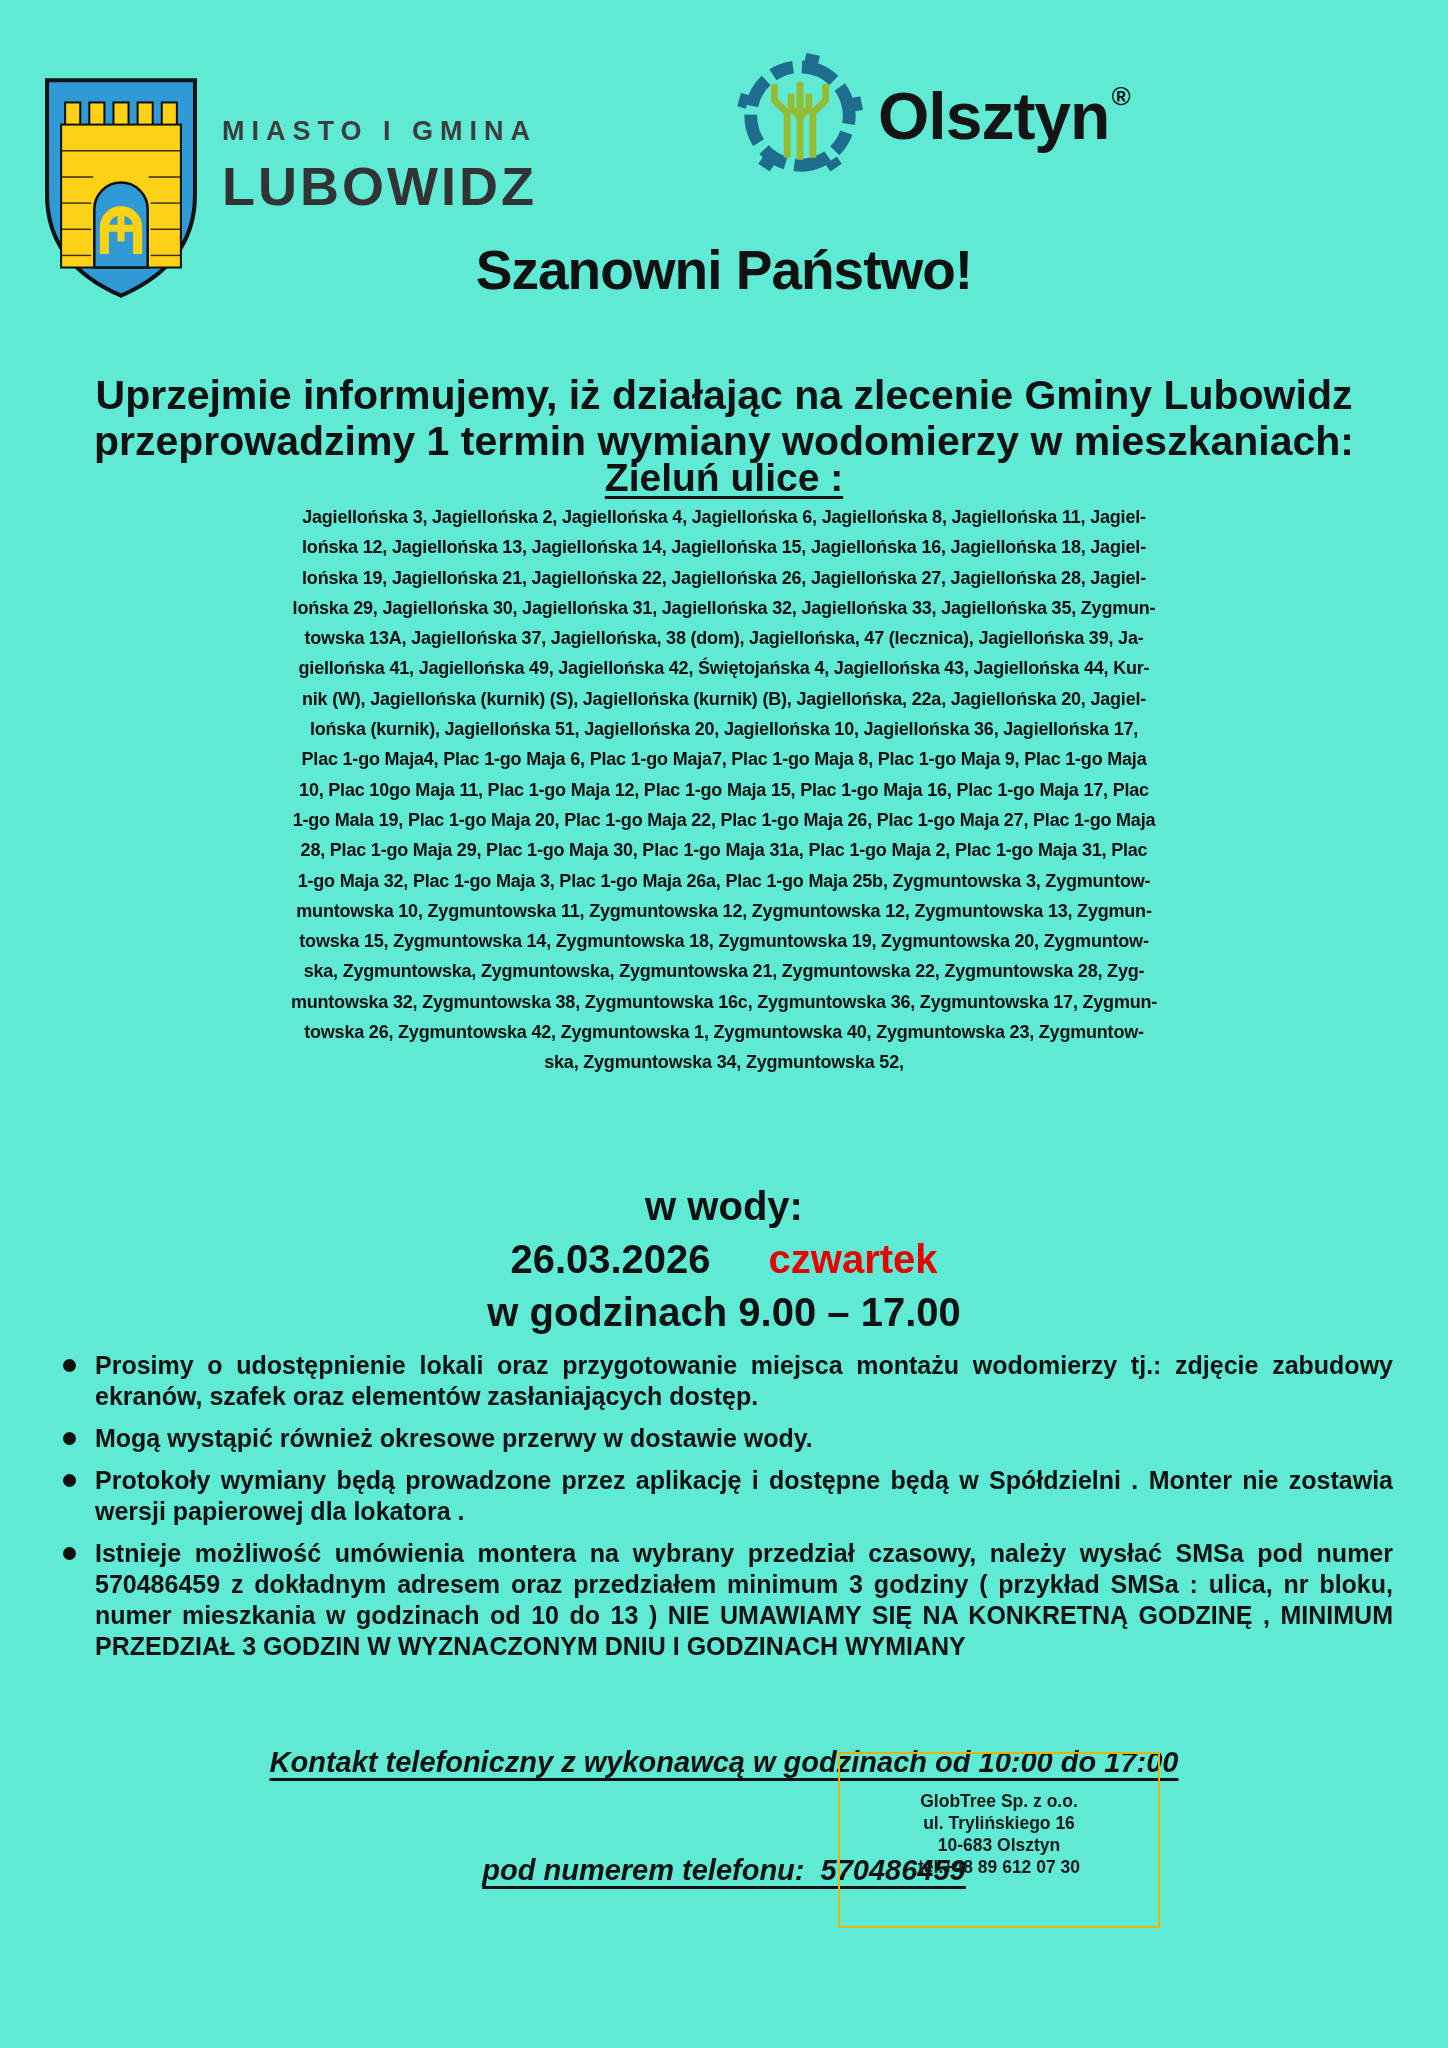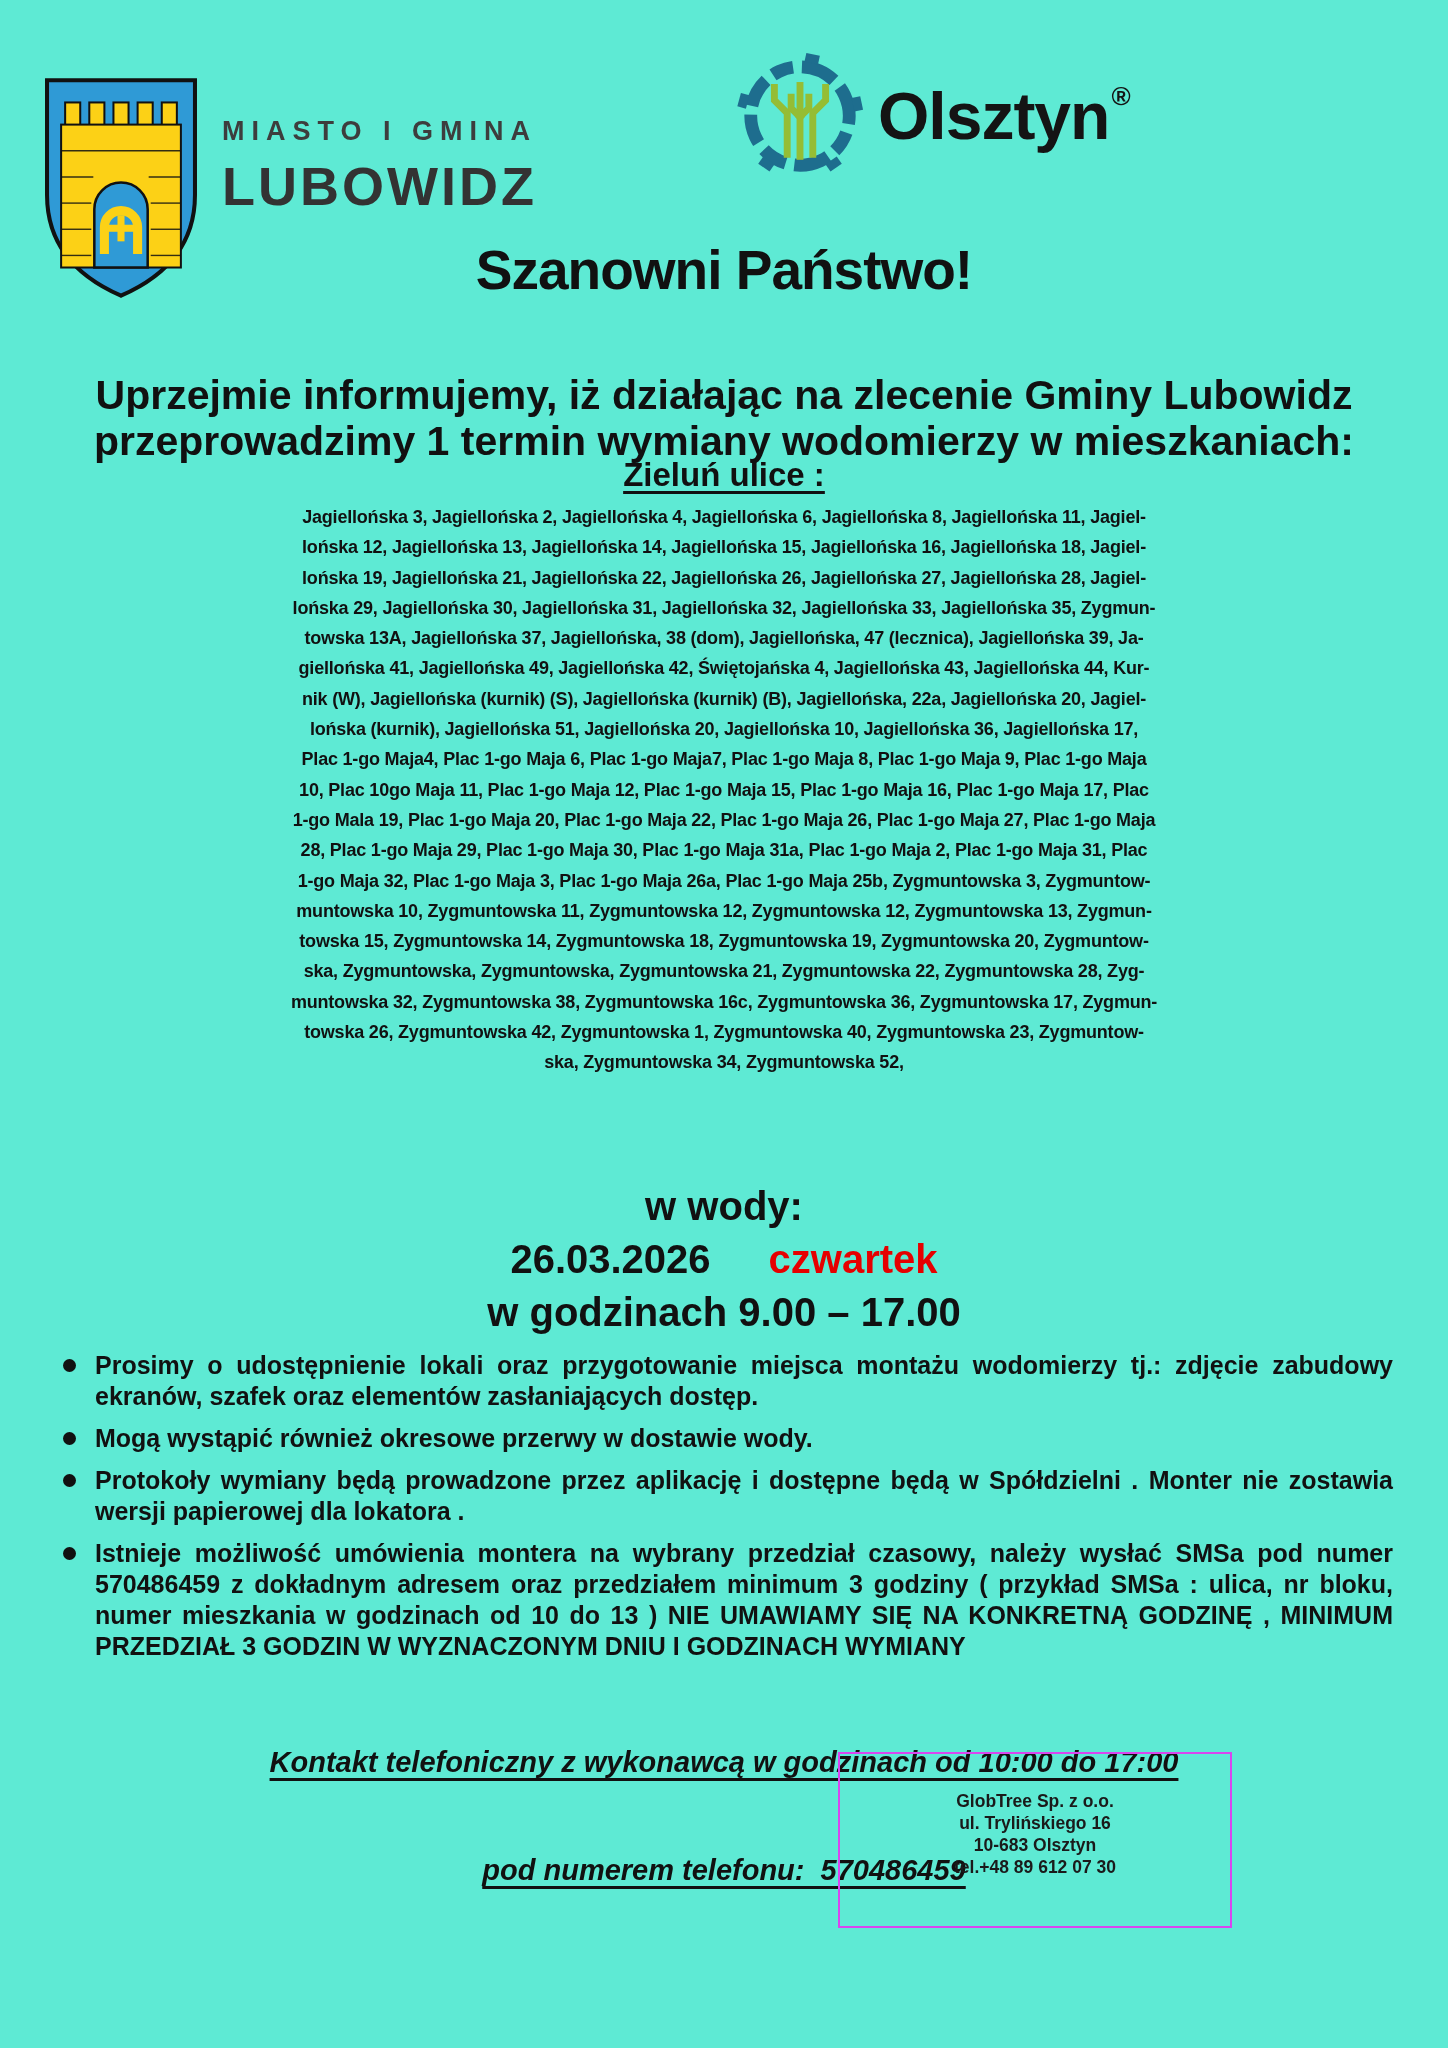--- a/index.html
+++ b/index.html
@@ -35,21 +35,21 @@
     position:absolute;top:238px;left:0;width:100%;
     text-align:center;font-size:55px;font-weight:800;letter-spacing:-1px;
   }
   
   .intro{
     position:absolute;top:372px;left:0;width:100%;
     text-align:center;font-size:41px;font-weight:700;line-height:46px;
   }
   .list-heading{
     position:absolute;top:456px;left:0;width:100%;
-    text-align:center;font-size:33px;font-weight:800;
+    text-align:center;font-size:39px;font-weight:800;
   }
   .list-heading span{text-decoration:underline;text-decoration-thickness:3px;text-underline-offset:5px;}
   
   .addr{
     position:absolute;top:502px;left:0;width:100%;
     text-align:center;font-size:18px;font-weight:700;line-height:30.3px;
     letter-spacing:-0.2px;
   }
   .addr div{white-space:nowrap;}
   
@@ -77,22 +77,22 @@
   .contact{
     position:absolute;top:1672px;left:0;width:100%;
     text-align:center;font-size:29px;font-weight:800;font-style:italic;
     line-height:36px;white-space:pre-wrap;
   }
   .contact div span{
     text-decoration:underline;text-decoration-thickness:3px;text-underline-offset:6px;
   }
   
   .company-box{
-    position:absolute;left:838px;top:1752px;width:394px;height:176px;
-    border:2px solid #d946ef;box-sizing:border-box;
+    position:absolute;left:838px;top:1752px;width:322px;height:176px;
+    border:2px solid #eab308;box-sizing:border-box;
     display:flex;flex-direction:column;align-items:center;
     padding-top:36px;
     font-size:17.5px;font-weight:700;line-height:22px;color:#1a1a1a;
     text-align:center;
   }
 </style>
 </head>
 <body>
 
 <div class="page">

